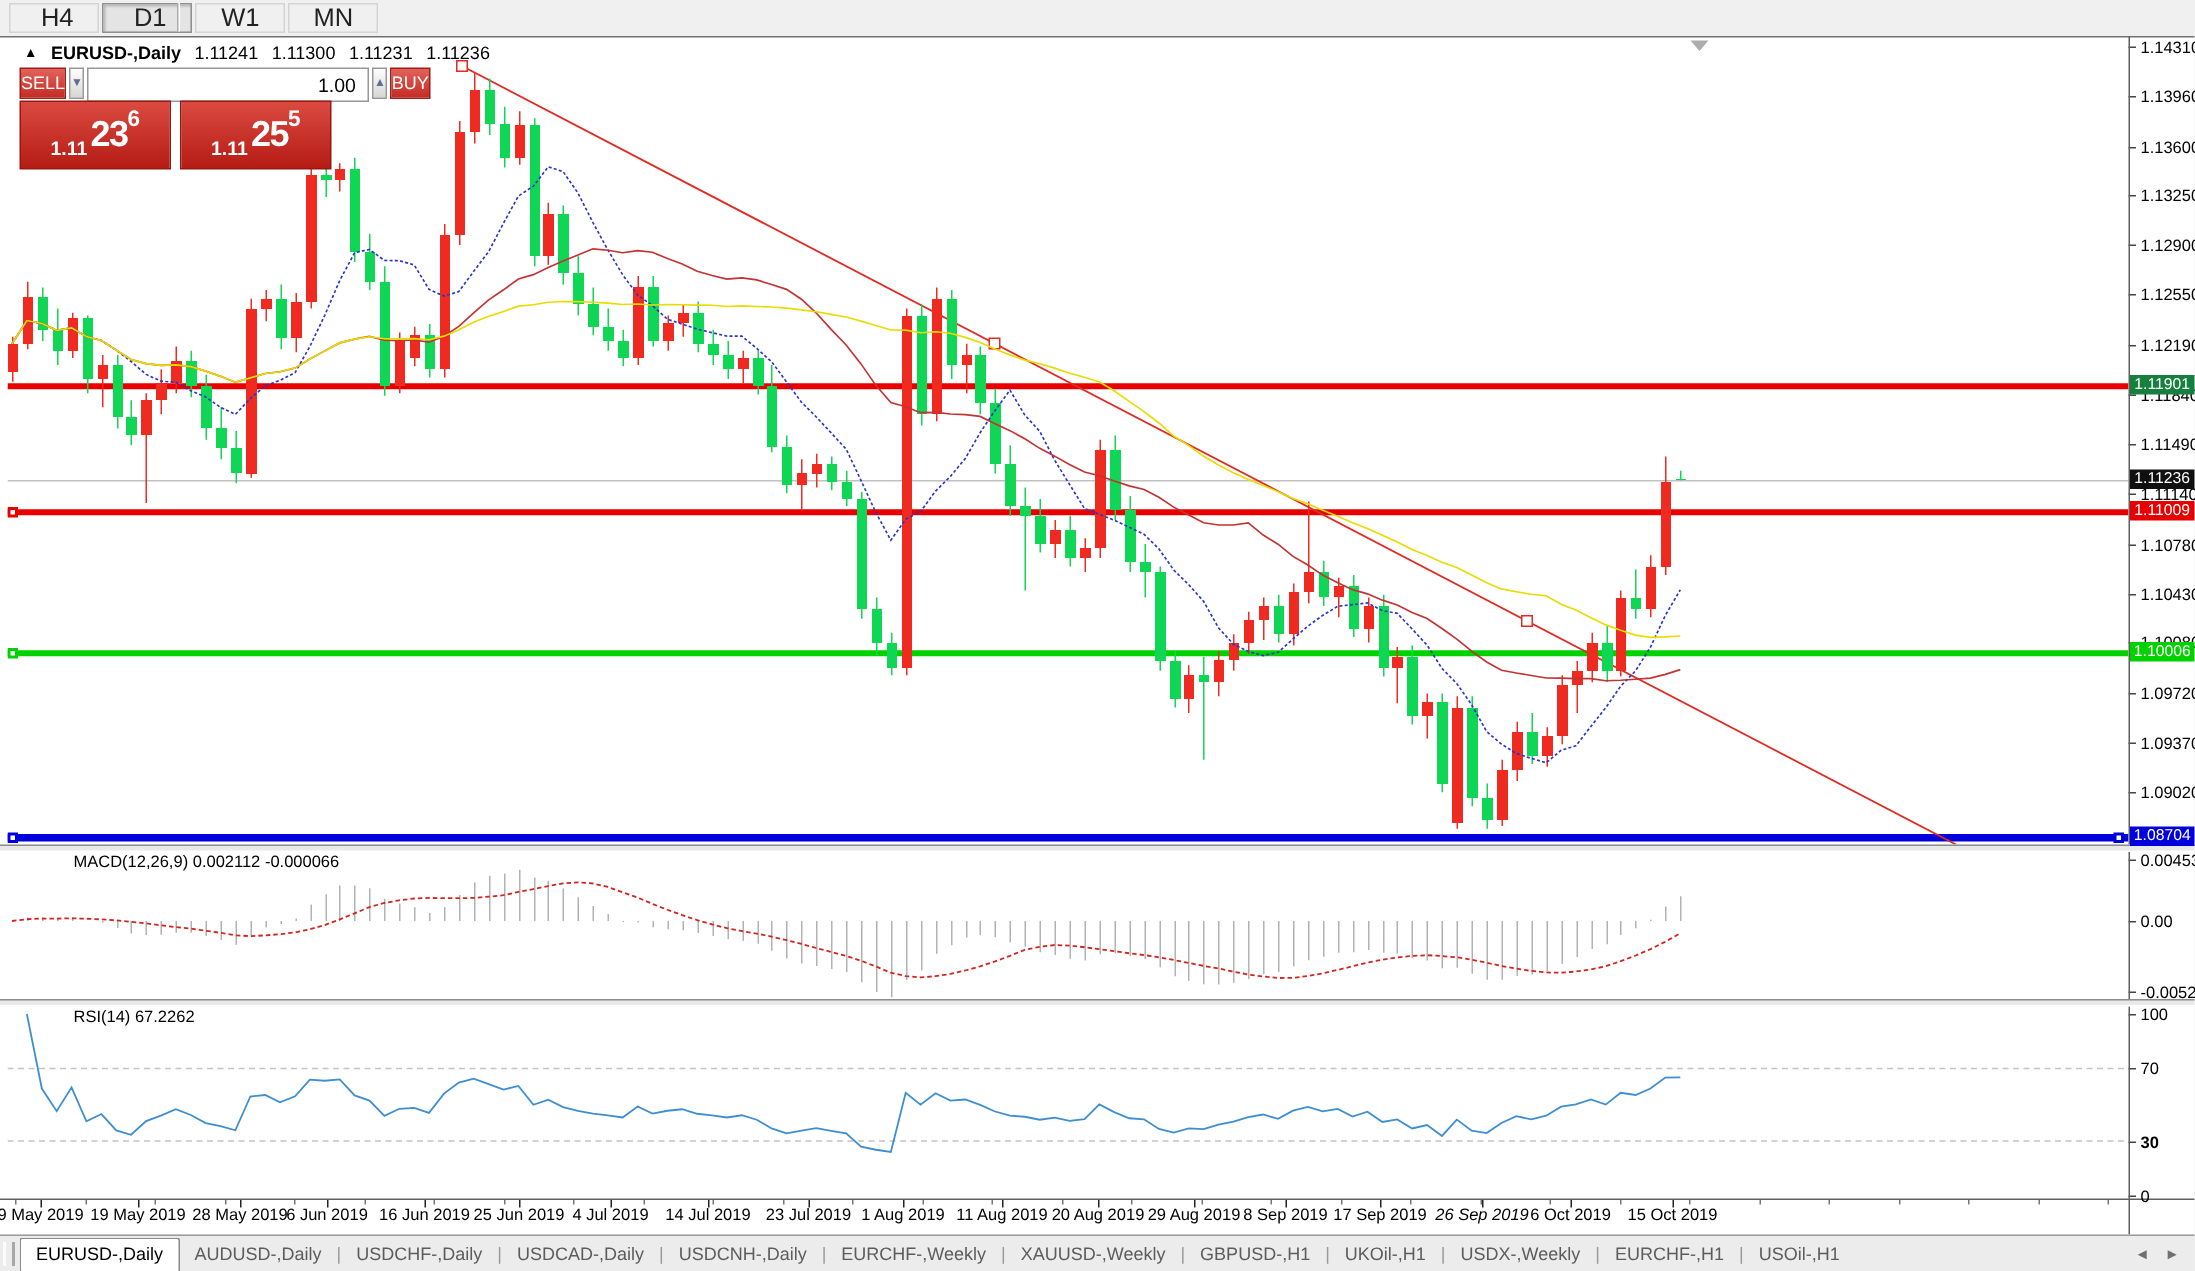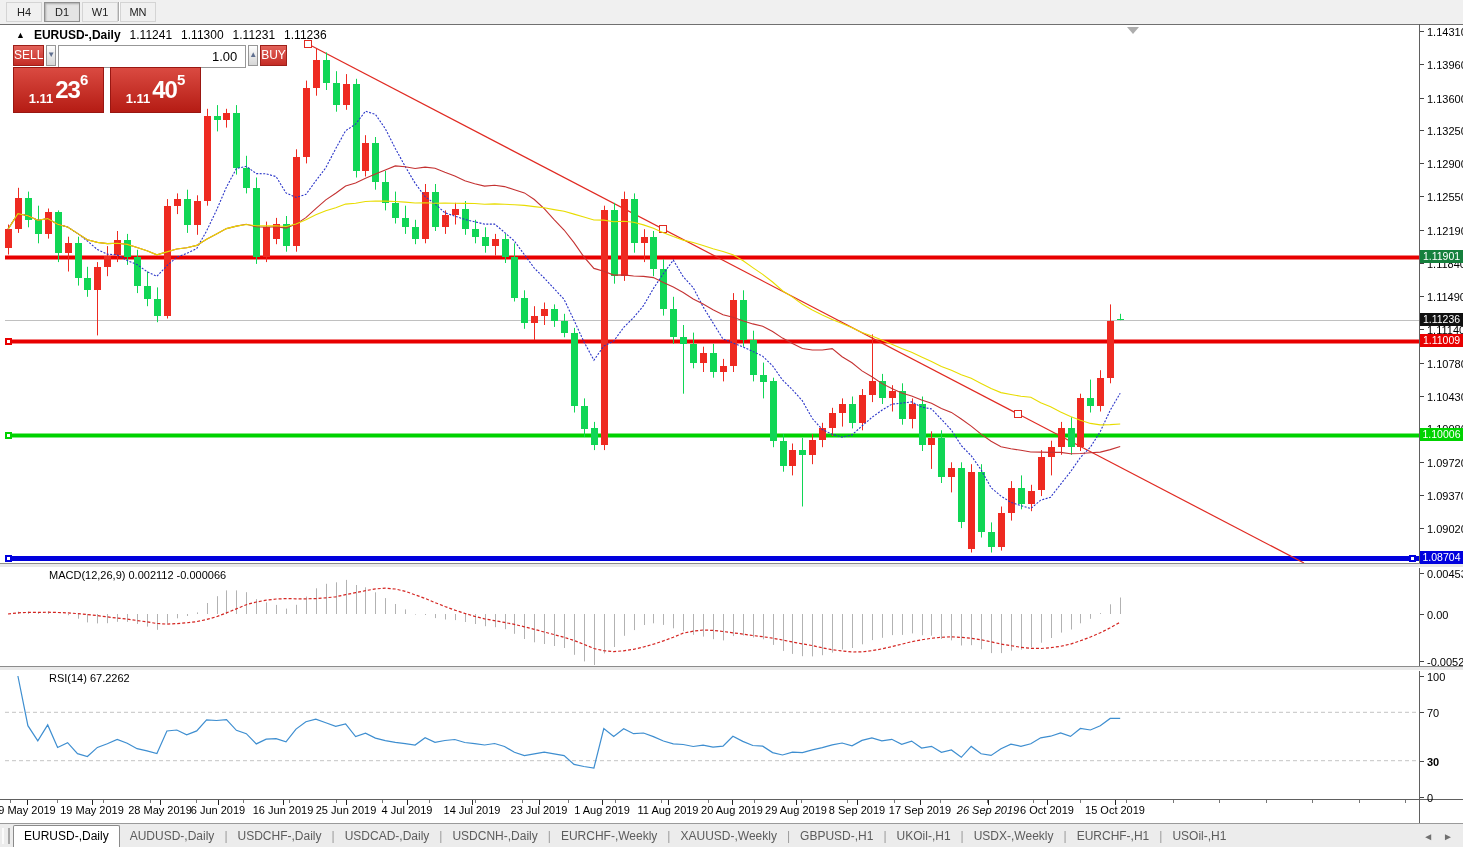--- a/index.html
+++ b/index.html
@@ -1,37 +1,37 @@
 <!DOCTYPE html>
 <html><head>
 <meta charset="utf-8">
 <style>
   html,body{margin:0;padding:0;width:1463px;height:847px;overflow:hidden;
     background:#f0f0f0;font-family:"Liberation Sans",sans-serif;}
   
   .topbar{position:absolute;left:0;top:0;width:1463px;height:24px;background:#f0f0f0;z-index:6;}
   .tfwrap{position:absolute;left:6px;top:2px;display:flex;gap:2px;}
-  .tfbtn{min-width:26px;padding:0 4px;height:18px;line-height:18px;font-size:11px;color:#222;
-    text-align:center;border:1px solid #d4d4d4;background:#f0f0f0;}
+  .tfbtn{min-width:26px;padding:0 16px;height:18px;line-height:18px;font-size:17px;color:#222;
+    text-align:right;border:1px solid #d4d4d4;background:#f0f0f0;}
   .tfbtn.active{background:#e4e4e4;border:1px solid #8f8f8f;box-shadow:inset 1px 1px 2px rgba(0,0,0,.25);}
   .tb-divider{position:absolute;left:118px;top:2px;width:1px;height:19px;background:#aaa;border-right:1px solid #fff;}
   
   .frame{position:absolute;left:0;top:24px;width:1463px;height:799px;background:#fff;border-top:1px solid #707070;z-index:0;}
   #chart-svg{position:absolute;left:0;top:0;z-index:2;pointer-events:none;}
   .vline{position:absolute;left:1419px;top:24px;width:1px;height:799px;background:#606060;z-index:3;}
   .bline{position:absolute;left:0;top:799px;width:1463px;height:1px;background:#606060;z-index:3;}
   .hsep{position:absolute;left:0;width:1463px;height:3px;background:#e9e9e9;border-top:1px solid #8c8c8c;border-bottom:1px solid #fff;z-index:4;}
   .shift{position:absolute;left:1127px;top:27px;width:0;height:0;z-index:3;
     border-left:6px solid transparent;border-right:6px solid transparent;border-top:7px solid #adadad;}
   
   .ohlc{position:absolute;left:16px;top:28px;display:flex;gap:9px;align-items:center;font-size:12px;color:#000;z-index:5;}
   .ohlc .tri{font-size:9px;line-height:12px;}
   .ohlc .sym{font-weight:bold;}
   
-  .tp{position:absolute;left:13px;top:45px;width:188px;z-index:6;}
+  .tp{position:absolute;left:13px;top:45px;width:208px;z-index:6;}
   .tp-row1{display:flex;height:21px;gap:2px;}
   .btn-td{width:44px;background:linear-gradient(#e2625a,#c42c25);color:#fff;font-size:12px;
     text-align:center;line-height:19px;border:1px solid #9d1f19;}
   .spin{width:20px;background:linear-gradient(#fefefe,#d6d6d6);border:1px solid #979797;
     color:#5f6f8f;font-size:8px;text-align:center;line-height:18px;}
   .vol{flex:1;border:1px solid #979797;background:#fff;font-size:13px;color:#000;
     text-align:right;padding-right:8px;font-family:"Liberation Sans",sans-serif;height:19px;}
   .tp-row2{display:flex;gap:6px;margin-top:1px;}
   .pricebox{width:99px;height:42px;background:linear-gradient(#da4a41,#b51c14);border:1px solid #991712;
     color:#fff;display:flex;justify-content:center;padding-bottom:2px;}
@@ -553,21 +553,21 @@
     <div class="btn-td">BUY</div>
   </div>
   <div class="tp-row2">
     <div class="pricebox">
       <span class="pb-small">1.11</span>
       <span class="pb-big">23</span>
       <span class="pb-sup">6</span>
     </div>
     <div class="pricebox">
       <span class="pb-small">1.11</span>
-      <span class="pb-big">40</span>
+      <span class="pb-big">25</span>
       <span class="pb-sup">5</span>
     </div>
   </div>
 </div>
 
 <div class="plab" style="top:569px">MACD(12,26,9) 0.002112 -0.000066</div>
 <div class="plab" style="top:672px">RSI(14) 67.2262</div>
 
 <div id="yticks">
     <div class="ytick" style="top: 31.5px;">1.14310</div>

